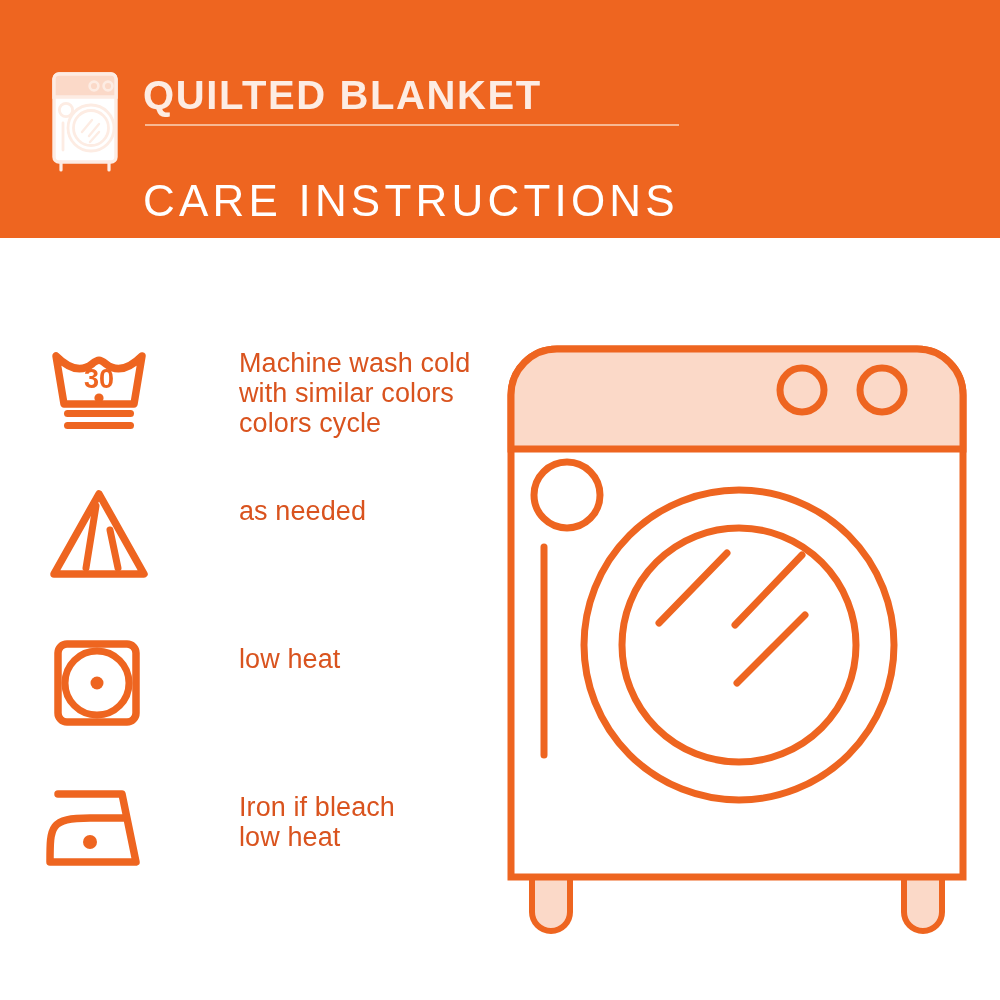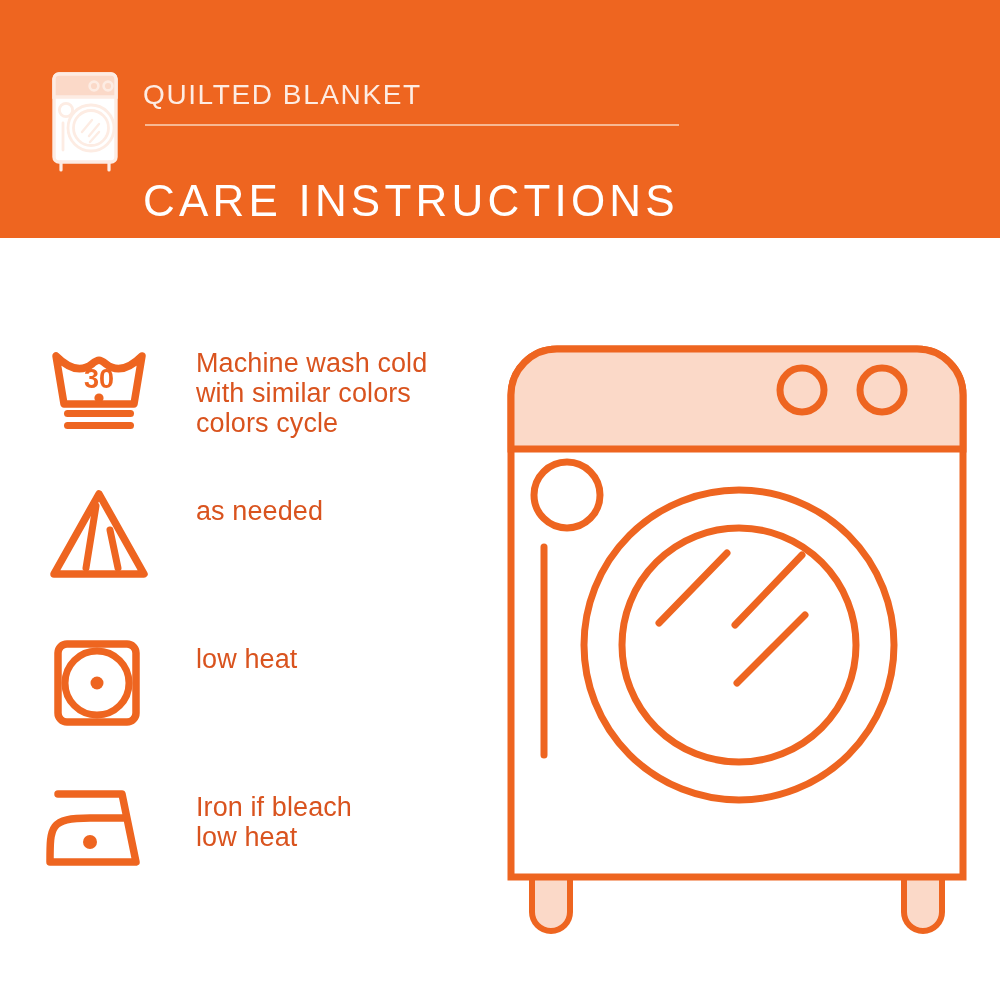--- a/index.html
+++ b/index.html
@@ -39,24 +39,24 @@
 
   #header-titles {
     position: absolute;
     left: 143px;
     top: 72px;
     width: 560px;
   }
 
   #title-line1 {
     color: #fdece3;
-    font-size: 28px;
+    font-size: 40px;
     line-height: 46px;
     letter-spacing: 1.6px;
-    font-weight: 400;
+    font-weight: 700;
     white-space: nowrap;
   }
 
   #title-divider {
     width: 534px;
     height: 2px;
     background: #f7b893;
     margin: 6px 0 4px 2px;
   }
 
@@ -76,20 +76,21 @@
     left: 44px;
     top: 330px;
     width: 430px;
   }
 
   .care-item {
     position: relative;
     display: flex;
     align-items: flex-start;
     height: 148px;
+    gap: 43px;
   }
 
   .care-symbol {
     width: 130px;
     flex: 0 0 130px;
     display: flex;
     align-items: flex-start;
     justify-content: flex-start;
     padding-top: 6px;
   }

